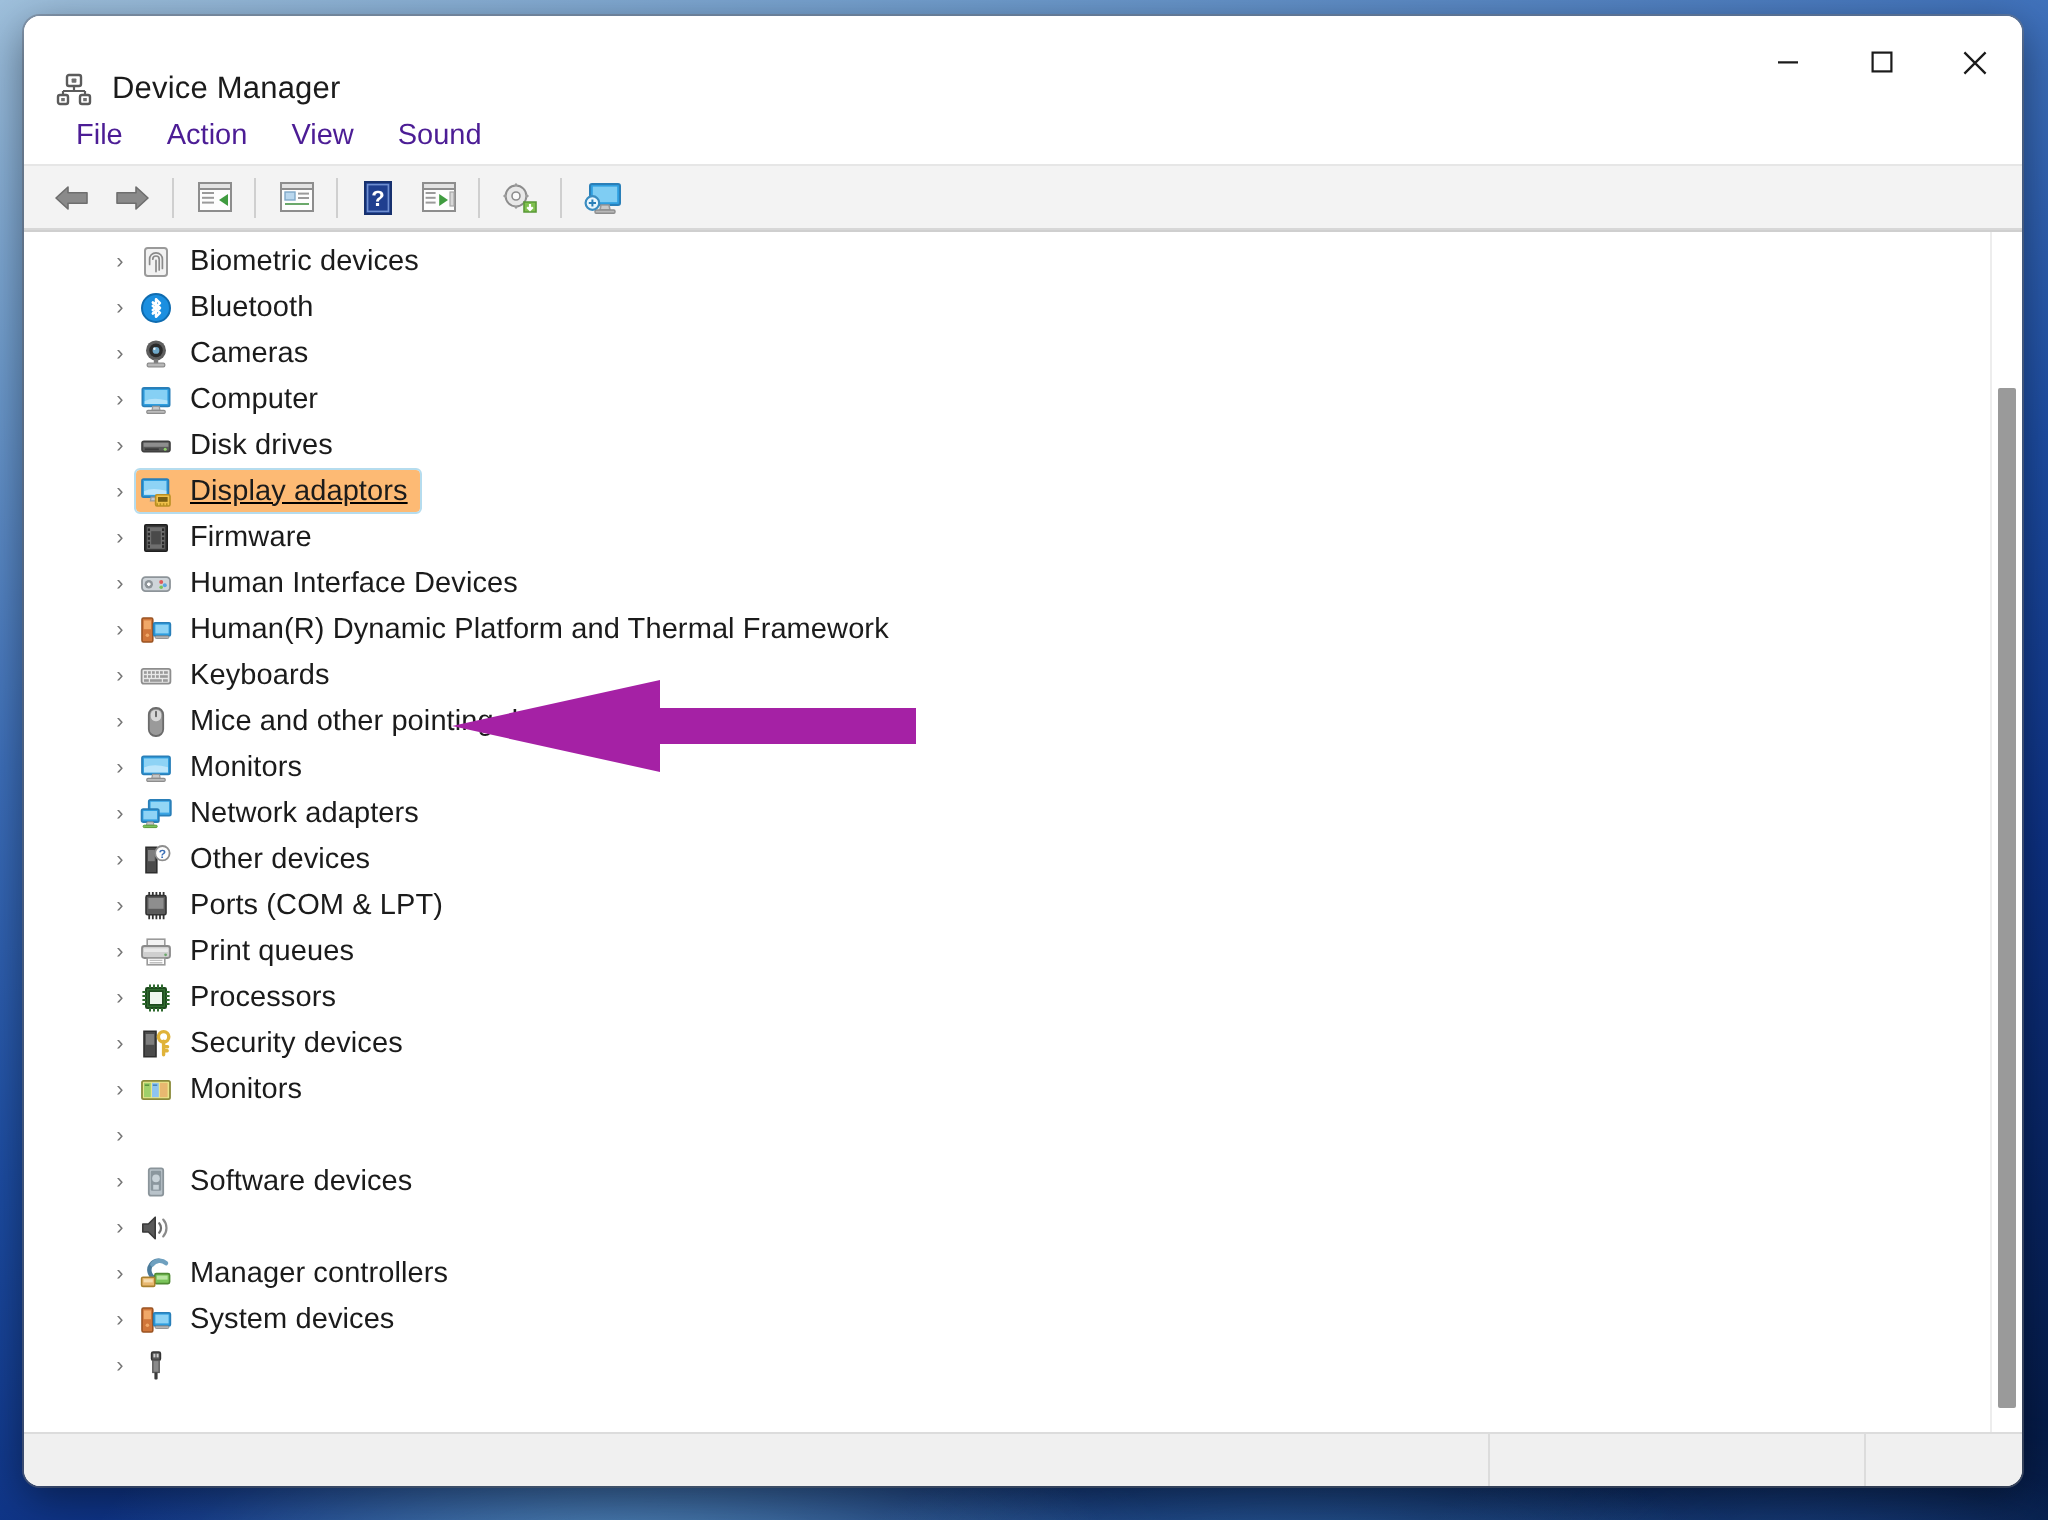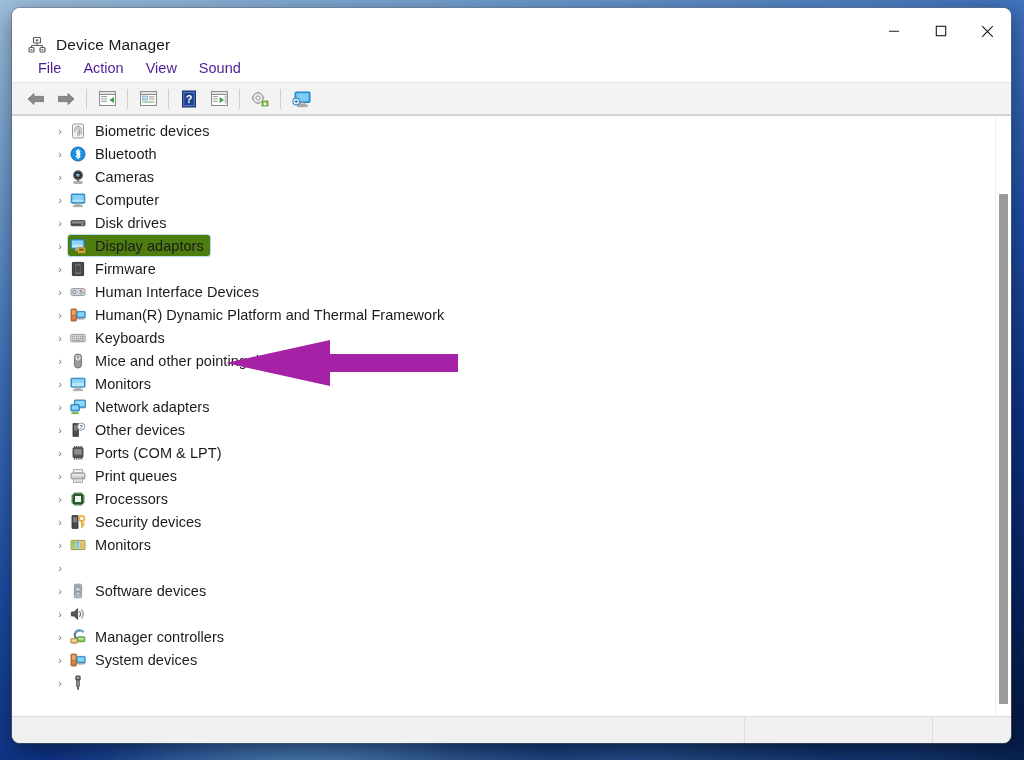--- a/index.html
+++ b/index.html
@@ -144,22 +144,23 @@
     font-size: 11px;
   }
   .row-inner {
     display: inline-flex;
     align-items: center;
     height: 21px;
     padding: 0 6px 0 2px;
     border-radius: 2px;
   }
   .tree-row.selected .row-inner {
-    background: #4d7c0f;
+    background: #fdba74;
     outline: 1px solid #b5dcee;
+    text-decoration: underline;
   }
   .row-icon {
     width: 16px; height: 16px;
     margin-right: 9px;
     flex: 0 0 auto;
     position: relative;
   }
   .row-label {
     font-size: 14.5px;
     color: #1b1b1b;

